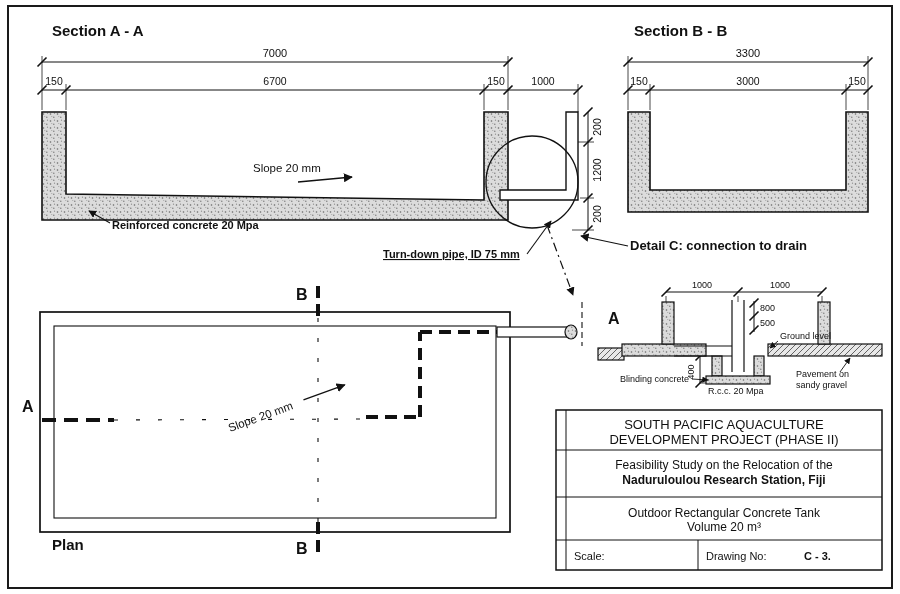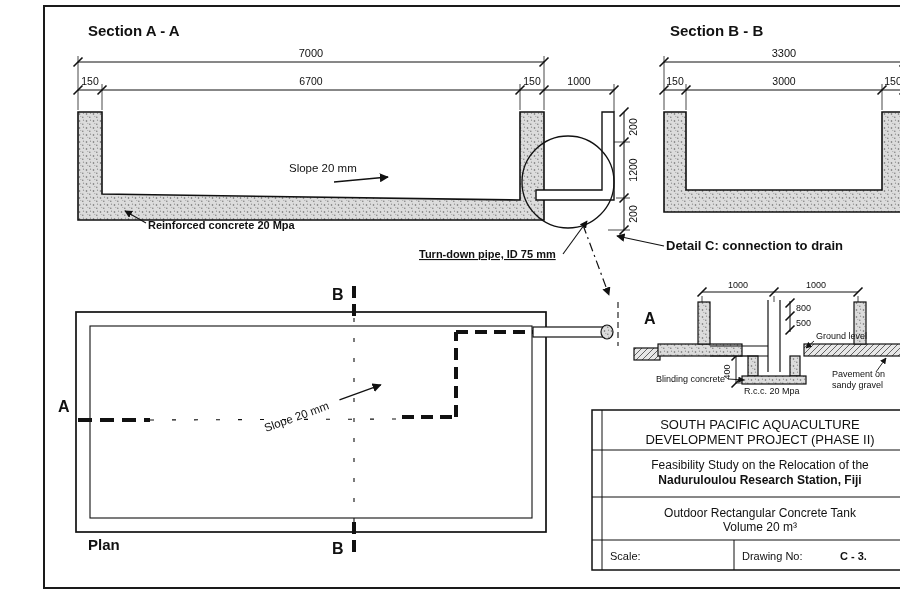--- a/index.html
+++ b/index.html
@@ -1,16 +1,16 @@
 <!DOCTYPE html>
 <html><head>
 <meta charset="utf-8">
 <style>
   html,body{margin:0;padding:0;background:#fff;}
-  .sheet{width:716px;height:594px;position:relative;background:#fff;margin-left:36px;}
+  .sheet{width:716px;height:594px;position:relative;background:#fff;}
   svg{display:block;}
   text{font-family:"Liberation Sans",sans-serif;fill:#111;stroke:none;}
   .ttl{font-weight:bold;font-size:15px;}
   .dtl{font-weight:bold;font-size:13px;}
   .dim{font-size:11px;text-anchor:middle;}
   .dimr{font-size:10.5px;text-anchor:middle;}
   .lbl{font-size:11.5px;}
   .lblb{font-size:11px;font-weight:bold;}
   .sm{font-size:9px;}
   .smm{font-size:9px;text-anchor:middle;}

